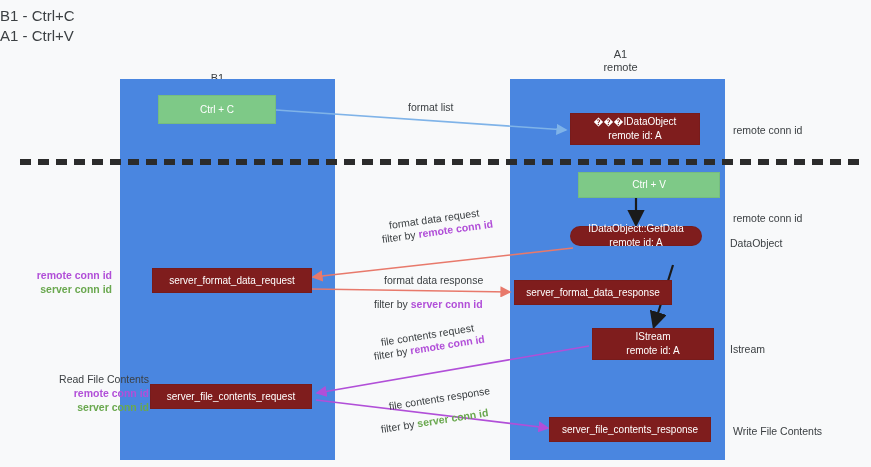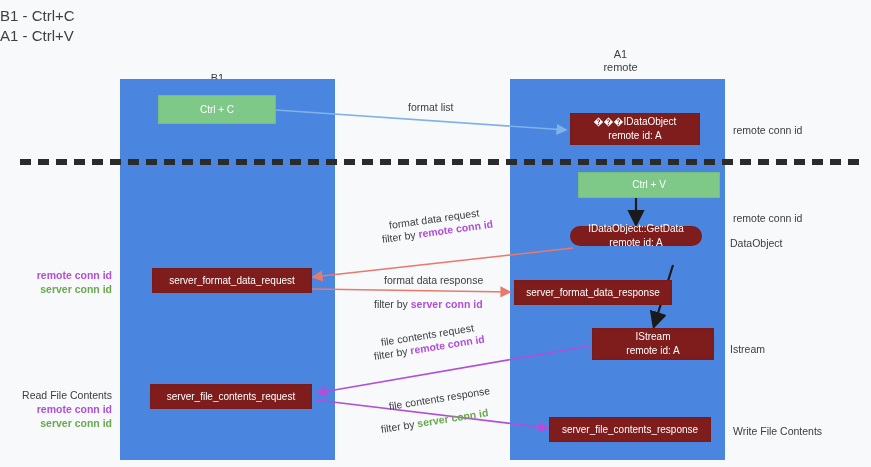--- a/index.html
+++ b/index.html
@@ -186,19 +186,19 @@
 
   <div class="abs side" style="left:730px;top:342px;">Istream</div>
 
   <div class="abs side" style="left:733px;top:424px;">Write File Contents</div>
 
   <div class="abs side ta-right" style="left:0px;top:268px;width:112px;">
     <div class="pur">remote conn id</div>
     <div class="grn">server conn id</div>
   </div>
 
-  <div class="abs side ta-right" style="left:0px;top:388px;width:112px;">
+  <div class="abs side ta-right" style="left:0px;top:372px;width:112px;padding-left:37px;">
     <div class="plain">Read File Contents</div>
     <div class="pur">remote conn id</div>
     <div class="grn">server conn id</div>
   </div>
 
 </div>
 
 </body></html>

